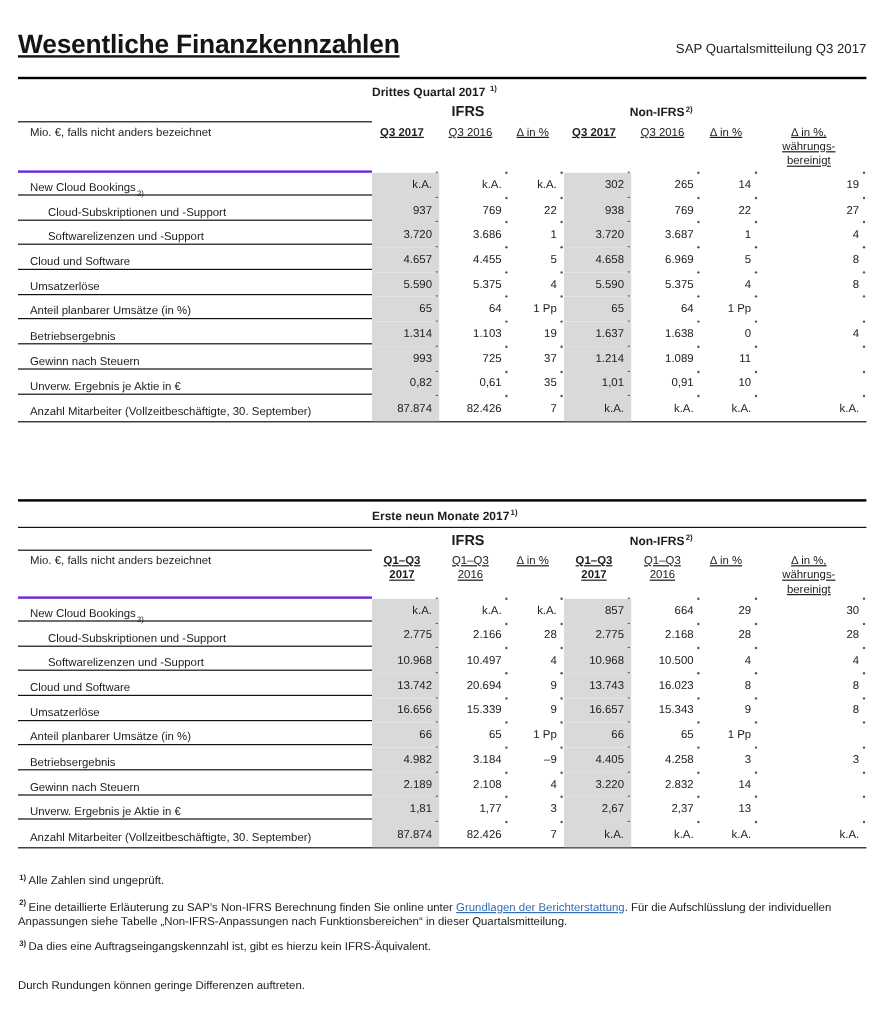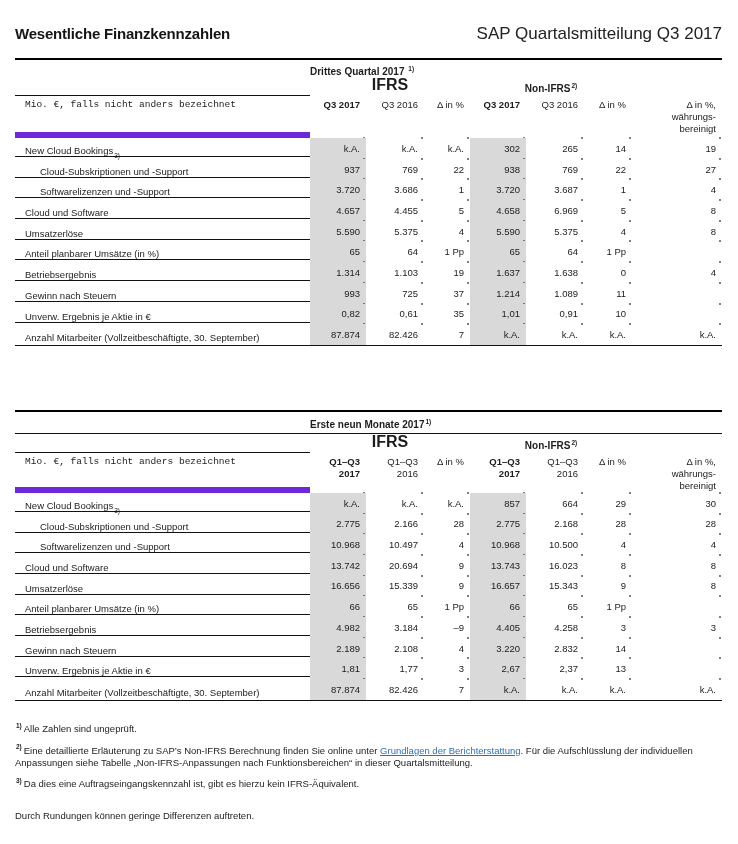--- a/index.html
+++ b/index.html
@@ -2,47 +2,47 @@
 <html><head>
 <meta charset="utf-8">
 <style>
   html,body{margin:0;padding:0;background:#fff;}
   body{width:738px;height:844px;overflow:hidden;color:#1c1c1c;
        font-family:"Liberation Sans","DejaVu Sans",sans-serif;-webkit-font-smoothing:antialiased;}
   .page{padding:24px 16px 0 15px;box-sizing:border-box;}
 
   
   .hdr{display:flex;justify-content:space-between;align-items:baseline;margin-bottom:14px;}
-  .hdr h1{margin:0;font-size:15px;letter-spacing:-0.2px;font-weight:bold;color:#151515;}
-  .hdr .sub{font-size:17px;color:#222;}
+  .hdr h1{margin:0;font-size:22px;letter-spacing:-0.2px;font-weight:bold;color:#151515;text-decoration:underline;}
+  .hdr .sub{font-size:11px;color:#222;}
 
   
   .tbl{display:grid;grid-template-columns:295px 56px 58px 46px 56px 58px 48px 90px;
        width:707px;border-top:2px solid #000;border-bottom:1px solid #121212;font-size:9.5px;}
   .r-a,.r-b,.r-cols,.data-row{display:contents;}
   .cell{box-sizing:border-box;position:relative;}
 
   
   .r-a .cell{height:20px;display:flex;align-items:flex-end;padding-bottom:3px;}
   .c-period{grid-column:2 / -1;font-weight:bold;font-size:10px;}
   .t2 .r-a .cell{height:22px;border-bottom:1px solid #121212;}
 
   
   .r-b .cell{height:16px;display:flex;align-items:flex-end;padding-bottom:2px;}
   .t2 .r-b .cell{height:19px;}
   .r-b .c-blank{grid-column:1;border-bottom:1px solid #121212;}
-  .c-ifrs{grid-column:2 / 5;justify-content:center;font-weight:bold;font-size:16px;}
+  .c-ifrs{grid-column:2 / 5;justify-content:center;font-weight:bold;font-size:12px;}
   .c-nonifrs{grid-column:5 / 8;justify-content:center;font-weight:bold;font-size:10px;}
   .r-b .c-sp{grid-column:8;}
 
   
   .r-cols .cell{min-height:40px;}
   .t1 .r-cols .cell{min-height:42px;}
-  .c-unit{grid-column:1;border-bottom:6px solid #6d28d9;padding:3px 0 0 10px;font-family:Liberation Mono, monospace;}
-  .hd{display:flex;flex-direction:column;align-items:flex-end;padding:3px 6px 0 0;text-align:right;line-height:1.25;}
+  .c-unit{grid-column:1;border-bottom:2px solid #6d28d9;padding:3px 0 0 10px;}
+  .hd{display:flex;flex-direction:column;align-items:center;padding:3px 6px 0 0;text-align:right;line-height:1.25;text-decoration:underline;}
   .hd.b{font-weight:bold;}
 
   
   .lab{height:19px;display:flex;align-items:flex-end;padding-left:10px;}
   .lab.ind{padding-left:25px;}
   .data-row:not(:last-child) .lab{border-bottom:1px solid #121212;}
   .val{height:20.7px;display:flex;align-items:center;justify-content:flex-end;padding-right:6px;}
   .shade{background:#d9d9d9;}
 
   

